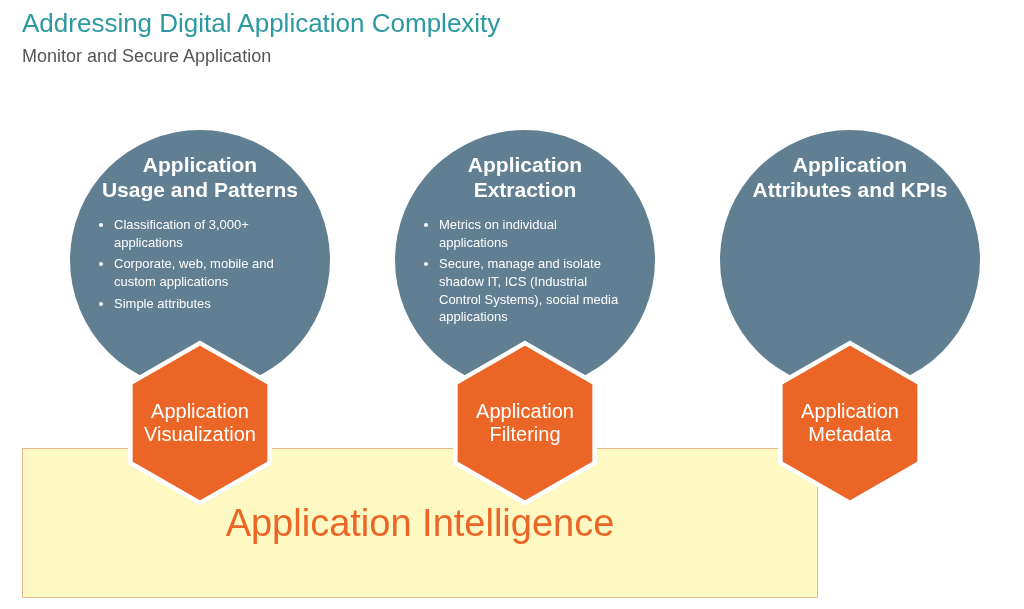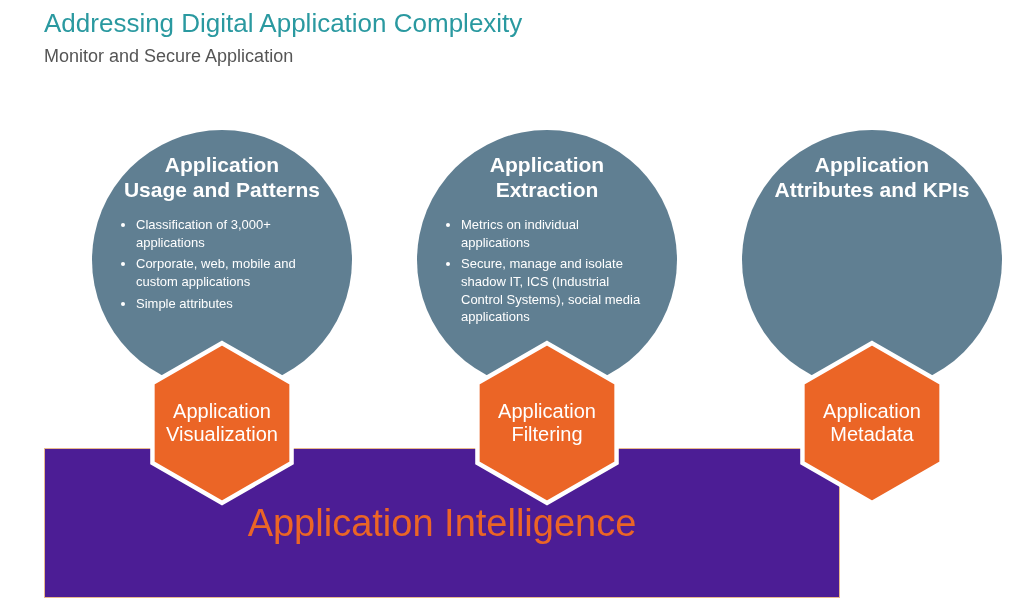--- a/index.html
+++ b/index.html
@@ -8,21 +8,20 @@
     width: 1024px;
     height: 609px;
     font-family: Arial, Helvetica, sans-serif;
     background: #fff;
     overflow: hidden;
   }
   .slide {
     position: relative;
     width: 840px;
     height: 609px;
-    margin-left: 22px;
   }
   .title {
     position: absolute;
     top: 8px;
     left: 22px;
     font-size: 26px;
     color: #2a99a0;
     font-weight: 400;
   }
   .subtitle {
@@ -33,21 +32,21 @@
     color: #555;
     font-weight: 400;
   }
 
   .base-band {
     position: absolute;
     left: 22px;
     right: 22px;
     top: 448px;
     height: 150px;
-    background: #4c1d95;
+    background: #fef9c3;
     border: 1px solid #e9b98e;
     box-sizing: border-box;
     display: flex;
     align-items: center;   
     justify-content: center;
     text-align: right;
   }
   .base-band-label {
     font-size: 38px;
     color: #eb6526;

